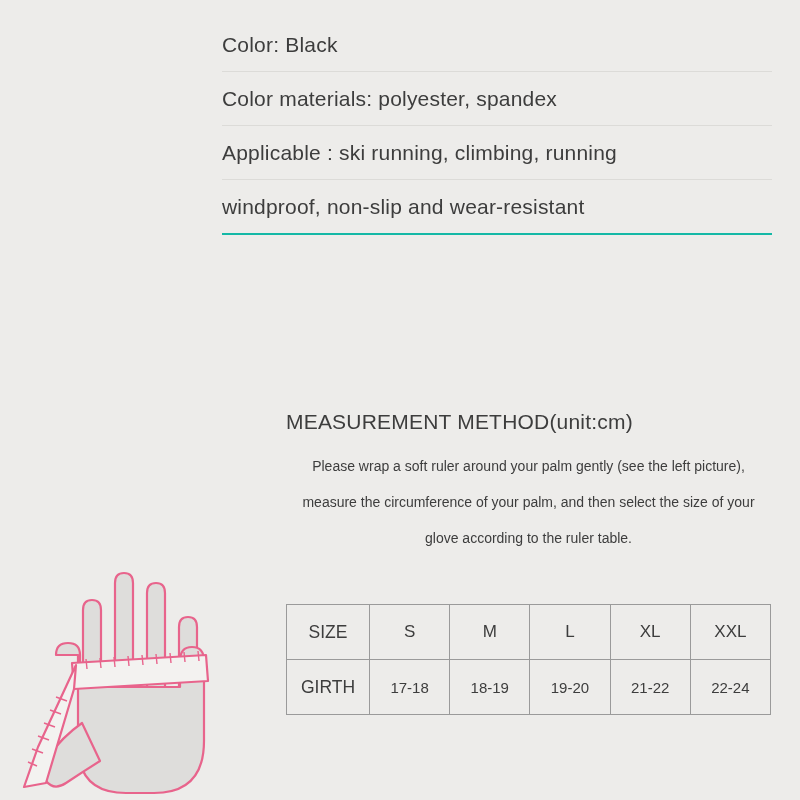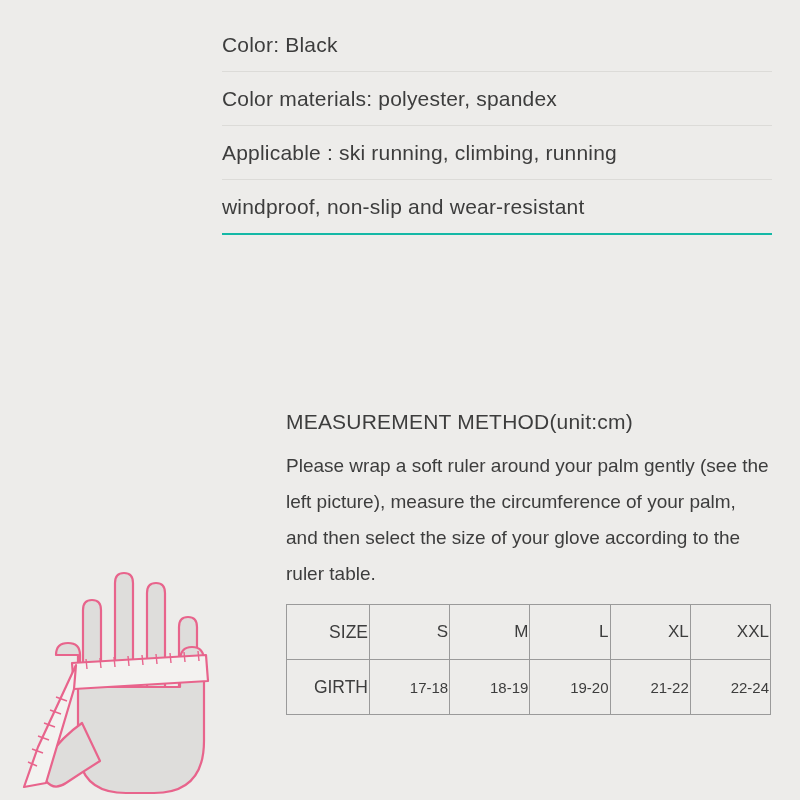--- a/index.html
+++ b/index.html
@@ -52,38 +52,39 @@
     font-size: 21px;
     color: #3d3d3d;
     letter-spacing: .2px;
     margin-top: 12px;
   }
   .measure-desc {
     position: absolute;
     left: 286px;
     top: 448px;
     width: 485px;
-    font-size: 19px;
+    font-size: 14px;
     line-height: 36px;
     color: #3d3d3d;
+    text-align: center;
   }
 
   
   .size-table {
     position: absolute;
     left: 286px;
     top: 604px;
     border-collapse: collapse;
     width: 485px;
     background: transparent;
   }
   .size-table td {
     border: 1px solid #9a9a9a;
     height: 52px;
-    text-align: right;
+    text-align: center;
     vertical-align: middle;
     font-size: 15px;
     color: #3d3d3d;
   }
   .size-table td.head-col {
     font-size: 17.5px;
     width: 80px;
   }
   .size-table tr:first-child td {
     font-size: 17px;

